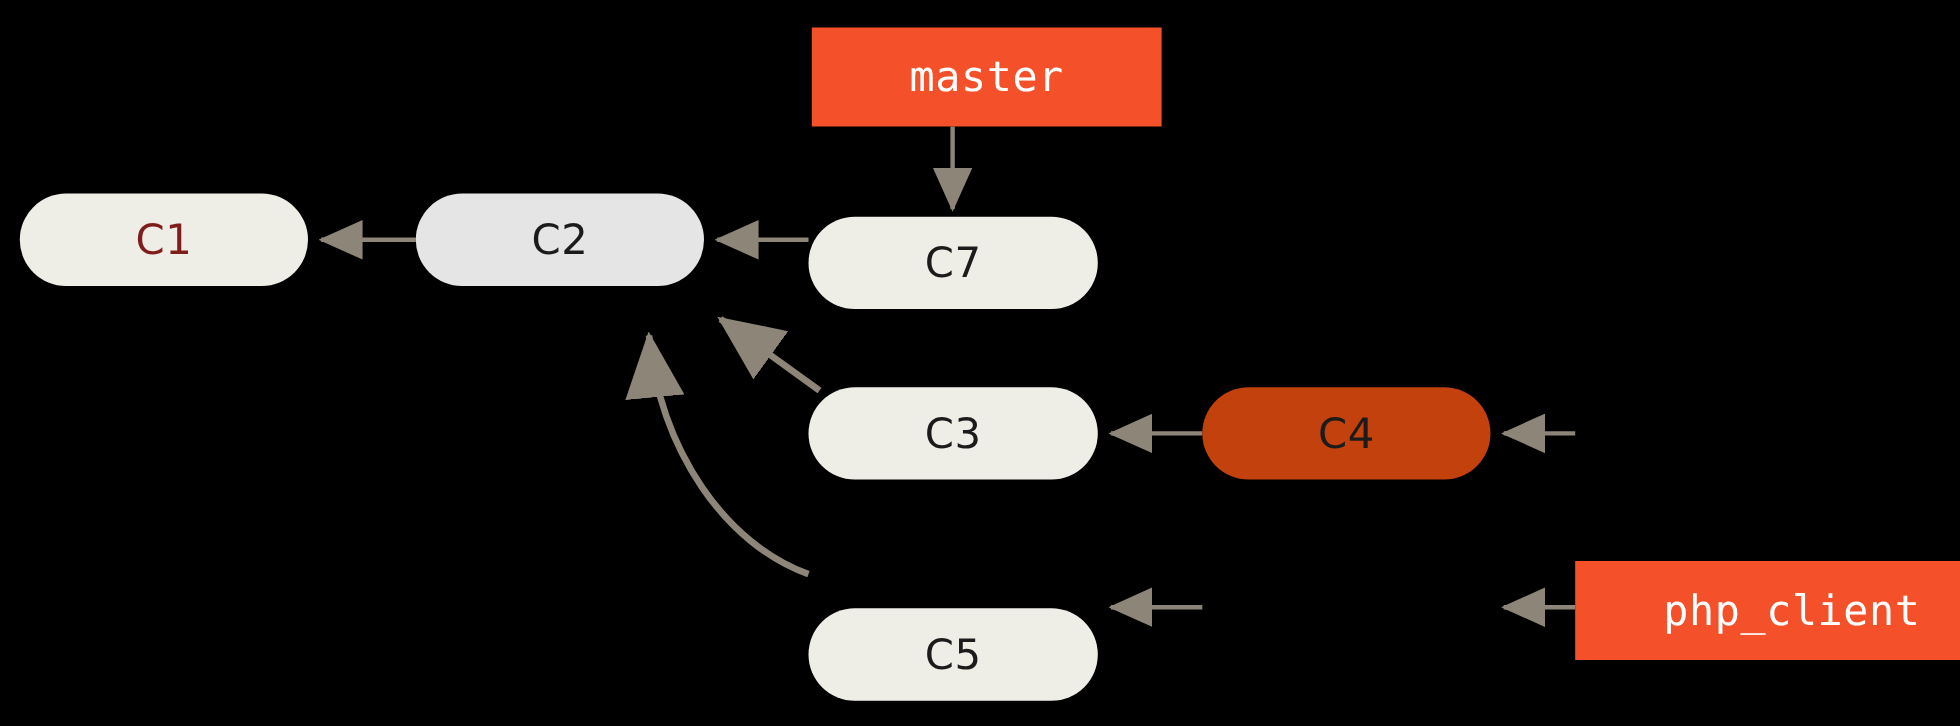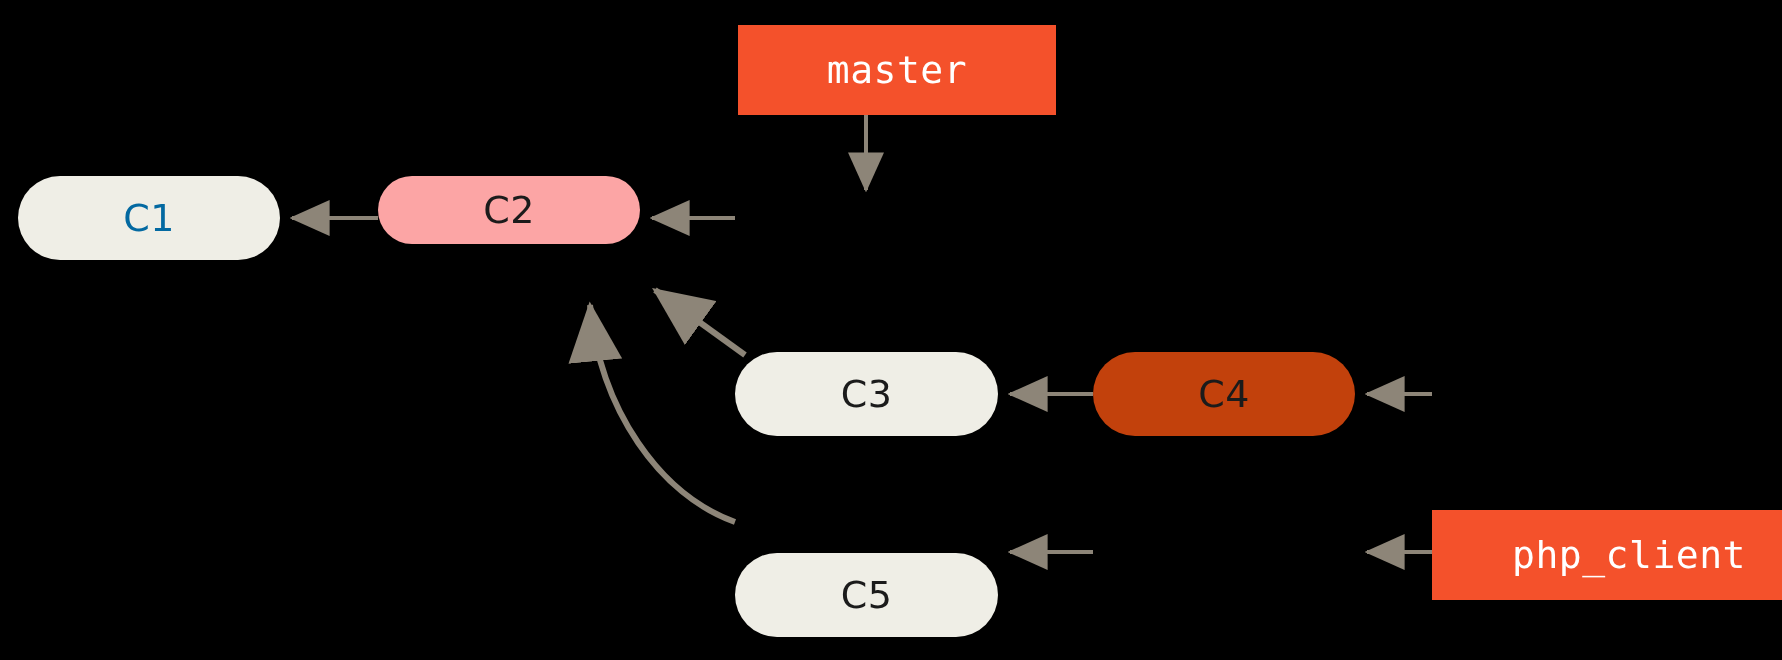--- a/index.html
+++ b/index.html
@@ -103,27 +103,30 @@
     <g>
       <line x1="1432" y1="394" x2="1367" y2="394" stroke="#8d8578" stroke-width="4" marker-end="url(#arw)"></line>
     </g>
 
     <g>
       <line x1="1432" y1="552" x2="1367" y2="552" stroke="#8d8578" stroke-width="4" marker-end="url(#arw)"></line>
     </g>
   </svg>
 
   <div class="commit" style="left: 18px; top: 176px; width: 262px; height: 84px; background: rgb(239, 238, 230);">
-    <span class="commit-label" style="color: #0369a1;">C1</span>
+    <span class="commit-label" style="color: #7f1d1d;">C1</span>
   </div>
 
-  <div class="commit" style="left: 378px; top: 176px; width: 262px; height: 68px; background: #fca5a5;">
+  <div class="commit" style="left: 378px; top: 176px; width: 262px; height: 84px; background: #e5e5e5;">
     <span class="commit-label" style="color: rgb(27, 27, 27);">C2</span>
   </div>
 
+  <div class="commit" style="left: 735px; top: 197px; width: 263px; height: 84px; background: rgb(239, 238, 230);">
+    <span class="commit-label" style="color: rgb(27, 27, 27);">C7</span>
+  </div>
 
   <div class="commit" style="left: 735px; top: 352px; width: 263px; height: 84px; background: rgb(239, 238, 230);">
     <span class="commit-label" style="color: rgb(27, 27, 27);">C3</span>
   </div>
 
   <div class="commit" style="left: 1093px; top: 352px; width: 262px; height: 84px; background: #c2410c;">
     <span class="commit-label" style="color: rgb(27, 27, 27);">C4</span>
   </div>
 
   <div class="commit" style="left: 735px; top: 510px; width: 263px; height: 84px; background: rgb(239, 238, 230); margin-top: 43px;">

